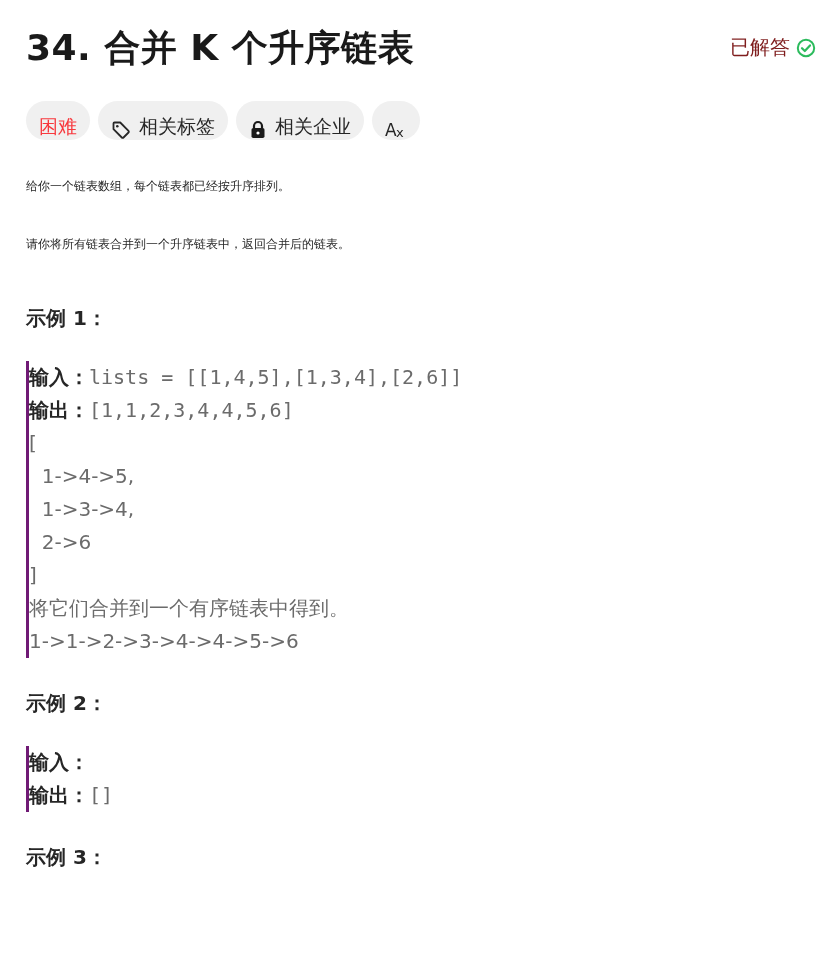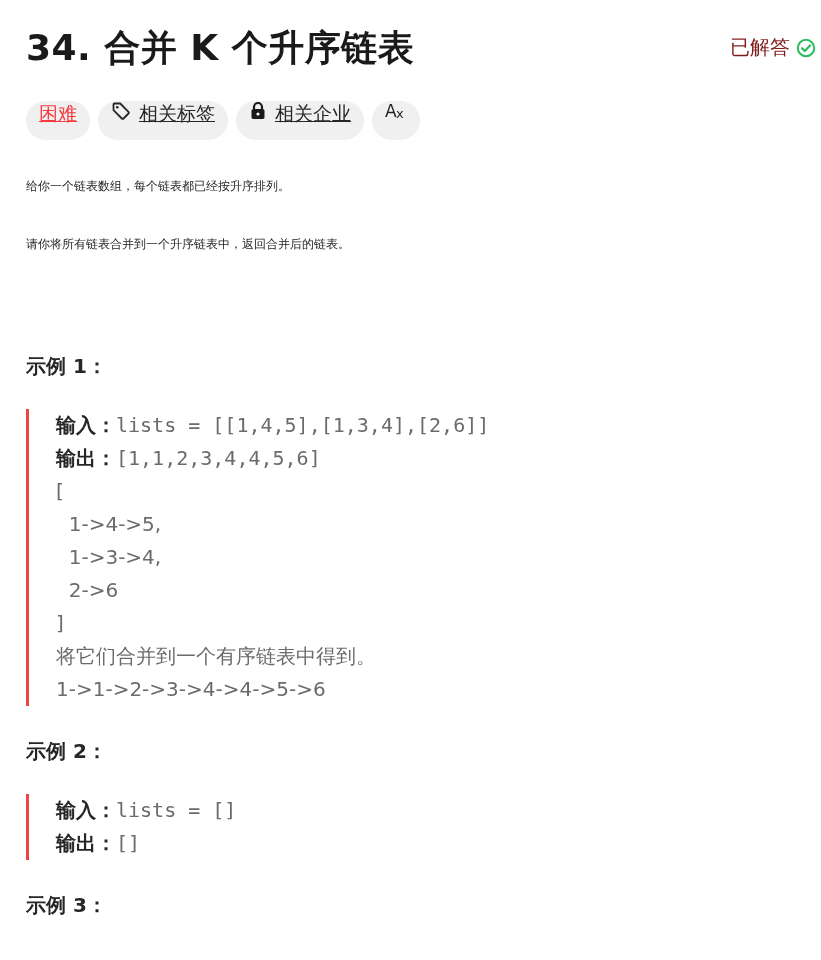--- a/index.html
+++ b/index.html
@@ -48,54 +48,52 @@
     }
     .solved svg { display: block; }
     .tags {
       display: flex;
       gap: 8px;
       margin-top: 7px;
       height: 40px;
     }
     .tag {
       display: flex;
-      align-items: flex-start;
+      align-items: flex-end;
       gap: 8px;
       padding: 0 13px;
       height: 39px;
       border-radius: 20px;
       background: #f0f0f0;
       font-size: 19px;
       color: #262626;
       cursor: pointer;
-      text-decoration: underline;
     }
     .tag.difficulty { color: #f8393e; }
     .tag svg { display: block; }
     .desc p {
       margin: 0;
       font-size: 12px;
       line-height: 30px;
       color: #262626;
     }
     .desc p.p1 { margin-top: 30px; }
     .desc p.p2 { margin-top: 28px; }
     .example-title {
       font-size: 20px;
       font-weight: bold;
       color: #262626;
       margin: 0;
       line-height: 30px;
     }
-    .ex1-title { margin-top: 92px; }
+    .ex1-title { margin-top: 44px; }
     .ex2-title { margin-top: 30px; }
     .ex3-title { margin-top: 30px; }
     .example-block {
-      border-left: 3px solid #ef4444;
-      padding-left: 27px;
+      border-left: 3px solid #701a75;
       margin-top: 28px;
       font-size: 20px;
       line-height: 33px;
     }
     .ex-line {
       display: flex;
       align-items: baseline;
       white-space: pre;
     }
     .ex-label {
@@ -179,21 +177,21 @@
     <div class="ex-line"><span class="ex-text">  1-&gt;3-&gt;4,</span></div>
     <div class="ex-line"><span class="ex-text">  2-&gt;6</span></div>
     <div class="ex-line"><span class="ex-text">]</span></div>
     <div class="ex-line"><span class="ex-text">将它们合并到一个有序链表中得到。</span></div>
     <div class="ex-line"><span class="ex-text">1-&gt;1-&gt;2-&gt;3-&gt;4-&gt;4-&gt;5-&gt;6</span></div>
   </div>
 
   <h3 class="example-title ex2-title">示例 2：</h3>
   <div class="example-block">
     <div class="ex-line">
-      <span class="ex-label">输入：</span><span class="ex-mono">lists = []</span>
+      <span class="ex-label">输入：</span>
     </div>
     <div class="ex-line">
       <span class="ex-label">输出：</span><span class="ex-mono">[]</span>
     </div>
   </div>
 
   <h3 class="example-title ex3-title">示例 3：</h3>
 </div>
 
 </body></html>

